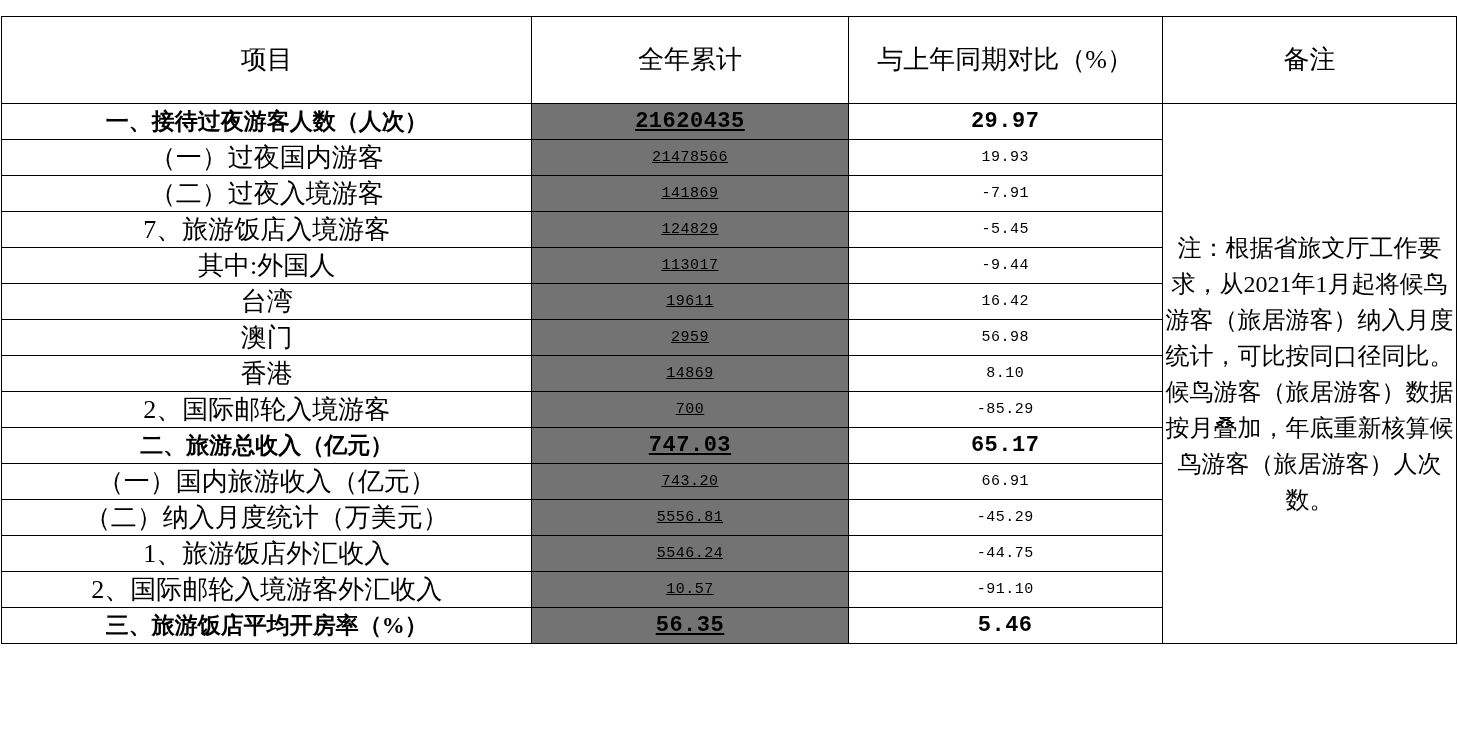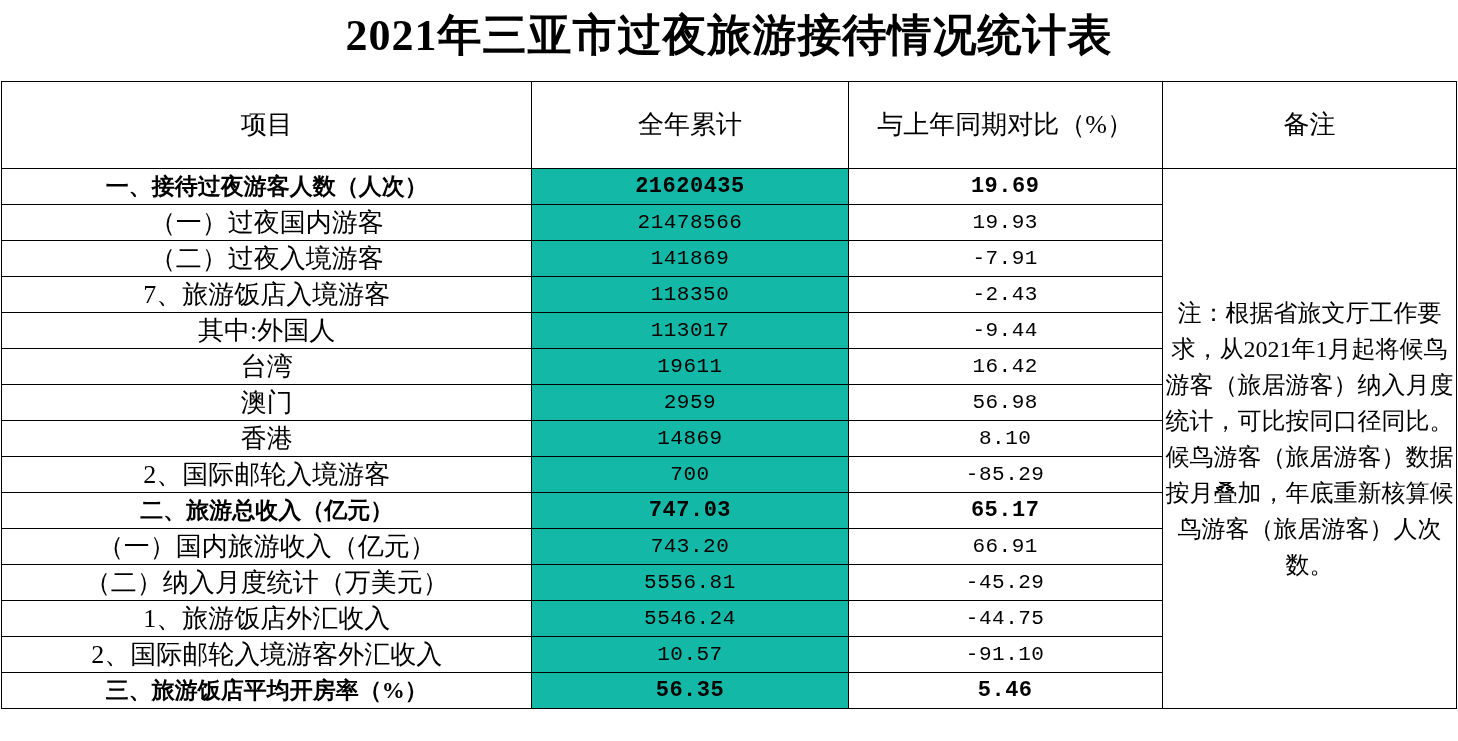--- a/index.html
+++ b/index.html
@@ -67,25 +67,25 @@
   .col-yoy  { width: 314px; }
   .col-note { width: 294px; }
 
   tr.datarow td { height: 35px; }
   .cell-item {
     font-size: 26px;
     font-family: "Liberation Serif", "DejaVu Serif", serif;
     white-space: nowrap;
   }
   .cell-num {
-    font-size: 21px;
+    font-size: 15px;
     font-family: "Liberation Mono", "DejaVu Sans Mono", monospace;
     letter-spacing: 0.5px;
   }
-  .yellow { background: #14b8a6; }
+  .yellow { background: #737373; text-decoration: underline; }
   .bold .cell-item,
   .bold .cell-num { font-weight: bold; }
   .bold .cell-item { font-size: 23px; text-align: center; }
   .bold .cell-num { font-size: 22px; }
 
   .note-cell {
     font-size: 24px;
     line-height: 1.5;
     font-family: "Liberation Serif", "DejaVu Serif", serif;
     text-align: justify;
@@ -97,59 +97,58 @@
     display: block;
     text-indent: 0;
     word-break: break-all;
   }
 </style>
 </head>
 <body>
 
 <div class="sheet">
 
-  <div class="title">2021年三亚市过夜旅游接待情况统计表</div>
 
 
   <table class="main">
     <colgroup>
       <col class="col-item">
       <col class="col-total">
       <col class="col-yoy">
       <col class="col-note">
     </colgroup>
     <tbody id="table-body">
         <tr>
           <th class="hdr">项目</th>
           <th class="hdr">全年累计</th>
           <th class="hdr">与上年同期对比（%）</th>
           <th class="hdr">备注</th>
         </tr>
         <tr class="datarow bold">
           <td class="cell-item">一、接待过夜游客人数（人次）</td>
           <td class="cell-num yellow">21620435</td>
-          <td class="cell-num">19.69</td>
+          <td class="cell-num">29.97</td>
           <td class="note-cell" rowspan="15">
             <span class="note-inner">注：根据省旅文厅工作要求，从2021年1月起将候鸟游客（旅居游客）纳入月度统计，可比按同口径同比。候鸟游客（旅居游客）数据按月叠加，年底重新核算候鸟游客（旅居游客）人次数。</span>
           </td>
         </tr>
         <tr class="datarow">
           <td class="cell-item">（一）过夜国内游客</td>
           <td class="cell-num yellow">21478566</td>
           <td class="cell-num">19.93</td>
         </tr>
         <tr class="datarow">
           <td class="cell-item">（二）过夜入境游客</td>
           <td class="cell-num yellow">141869</td>
           <td class="cell-num">-7.91</td>
         </tr>
         <tr class="datarow">
           <td class="cell-item">7、旅游饭店入境游客</td>
-          <td class="cell-num yellow">118350</td>
-          <td class="cell-num">-2.43</td>
+          <td class="cell-num yellow">124829</td>
+          <td class="cell-num">-5.45</td>
         </tr>
         <tr class="datarow">
           <td class="cell-item">其中:外国人</td>
           <td class="cell-num yellow">113017</td>
           <td class="cell-num">-9.44</td>
         </tr>
         <tr class="datarow">
           <td class="cell-item">台湾</td>
           <td class="cell-num yellow">19611</td>
           <td class="cell-num">16.42</td>

